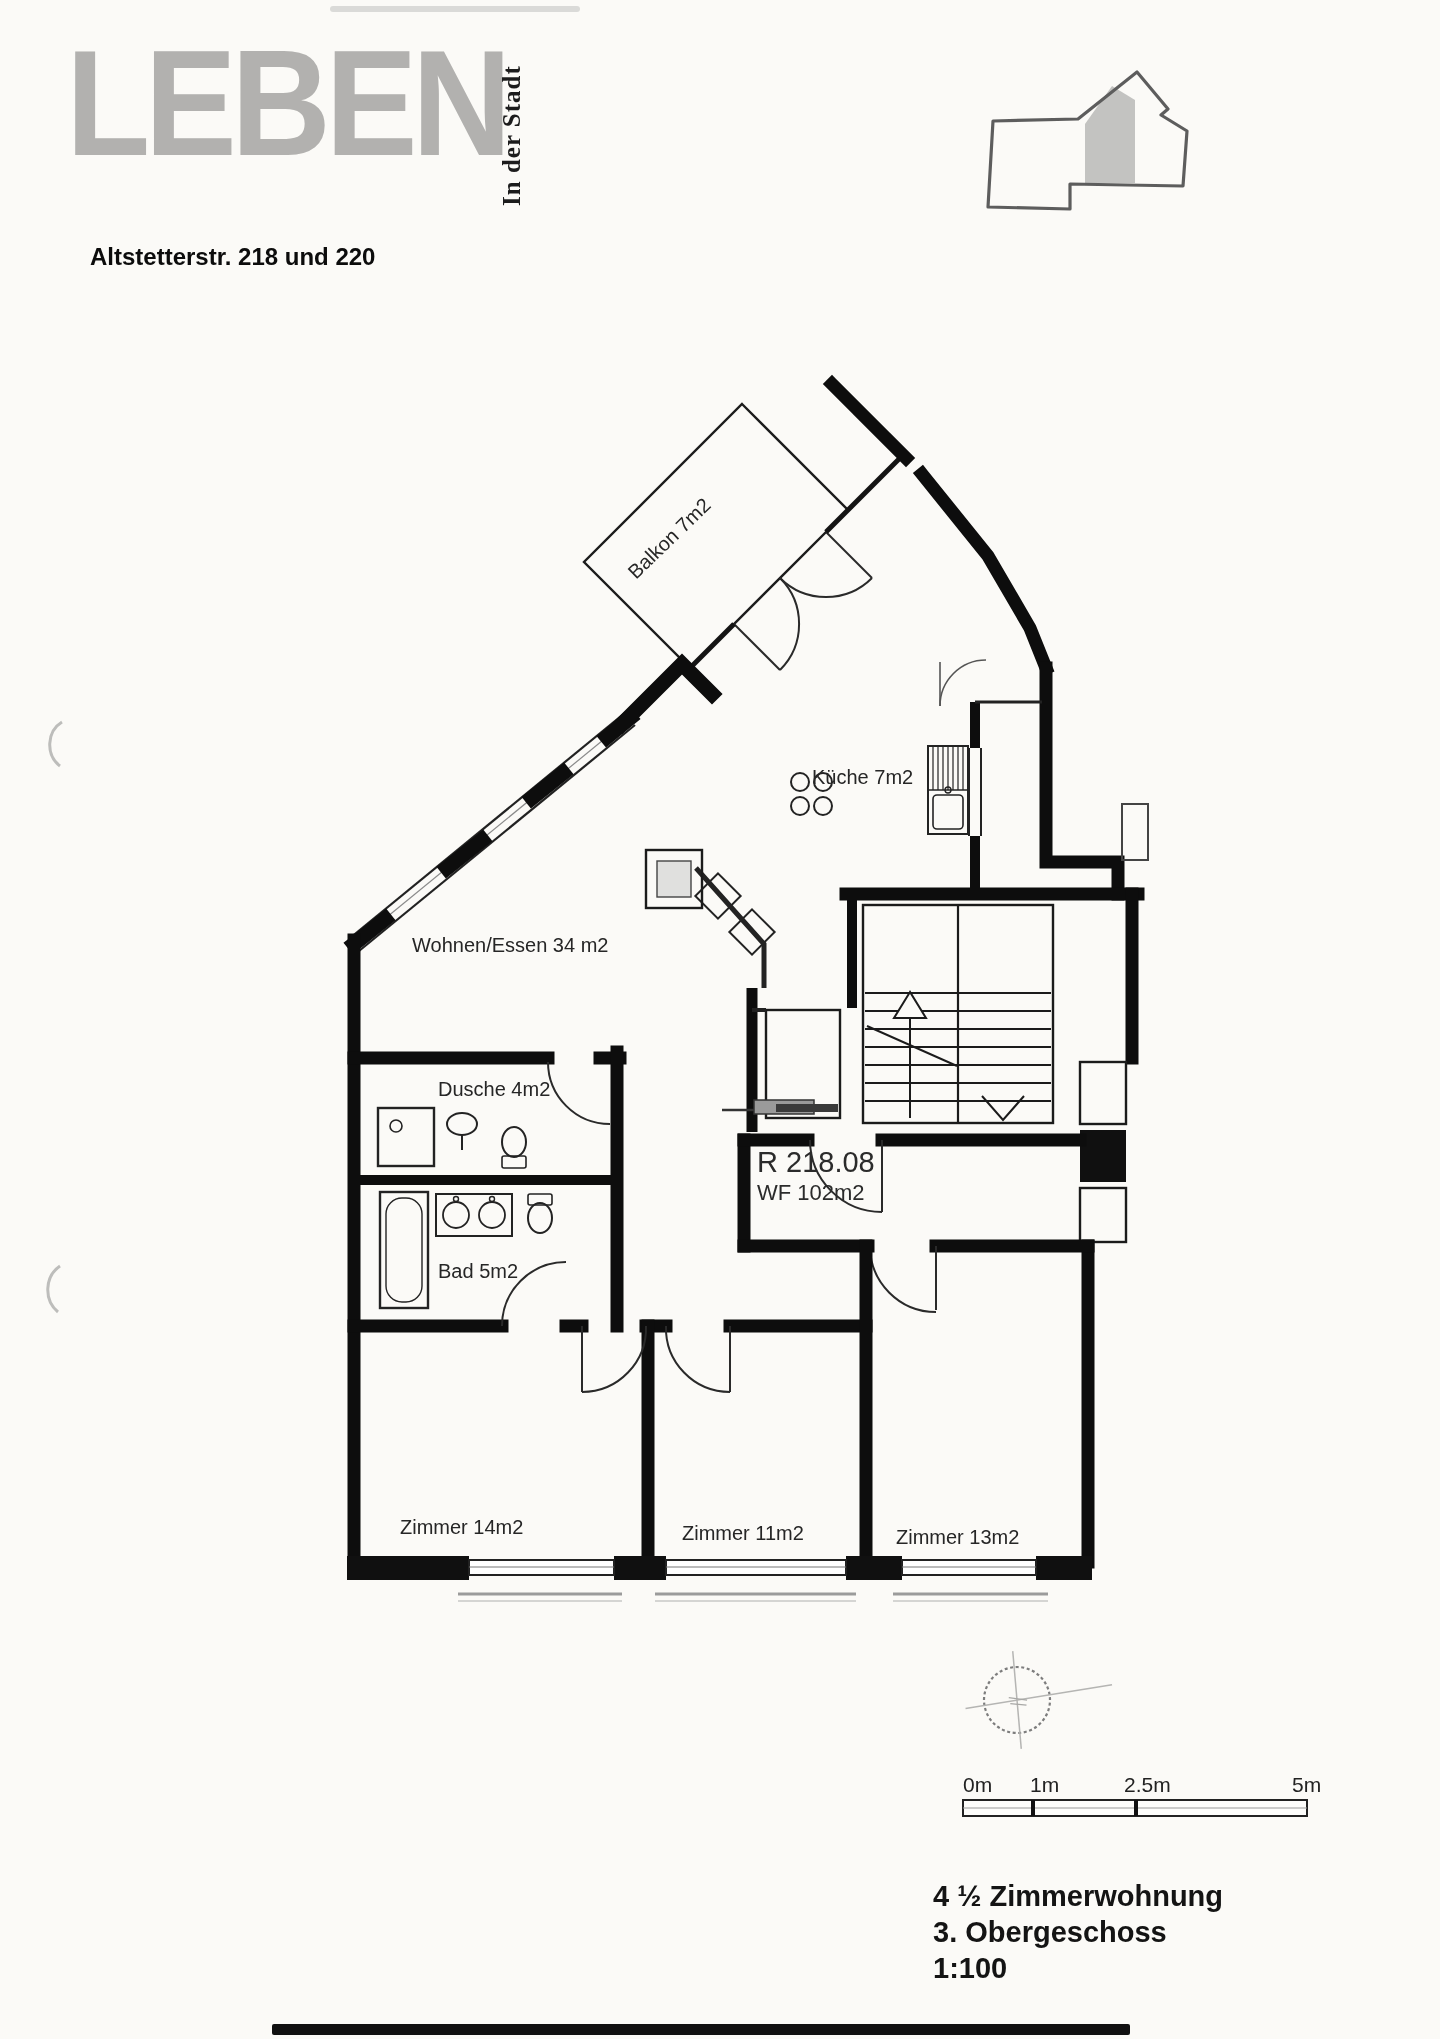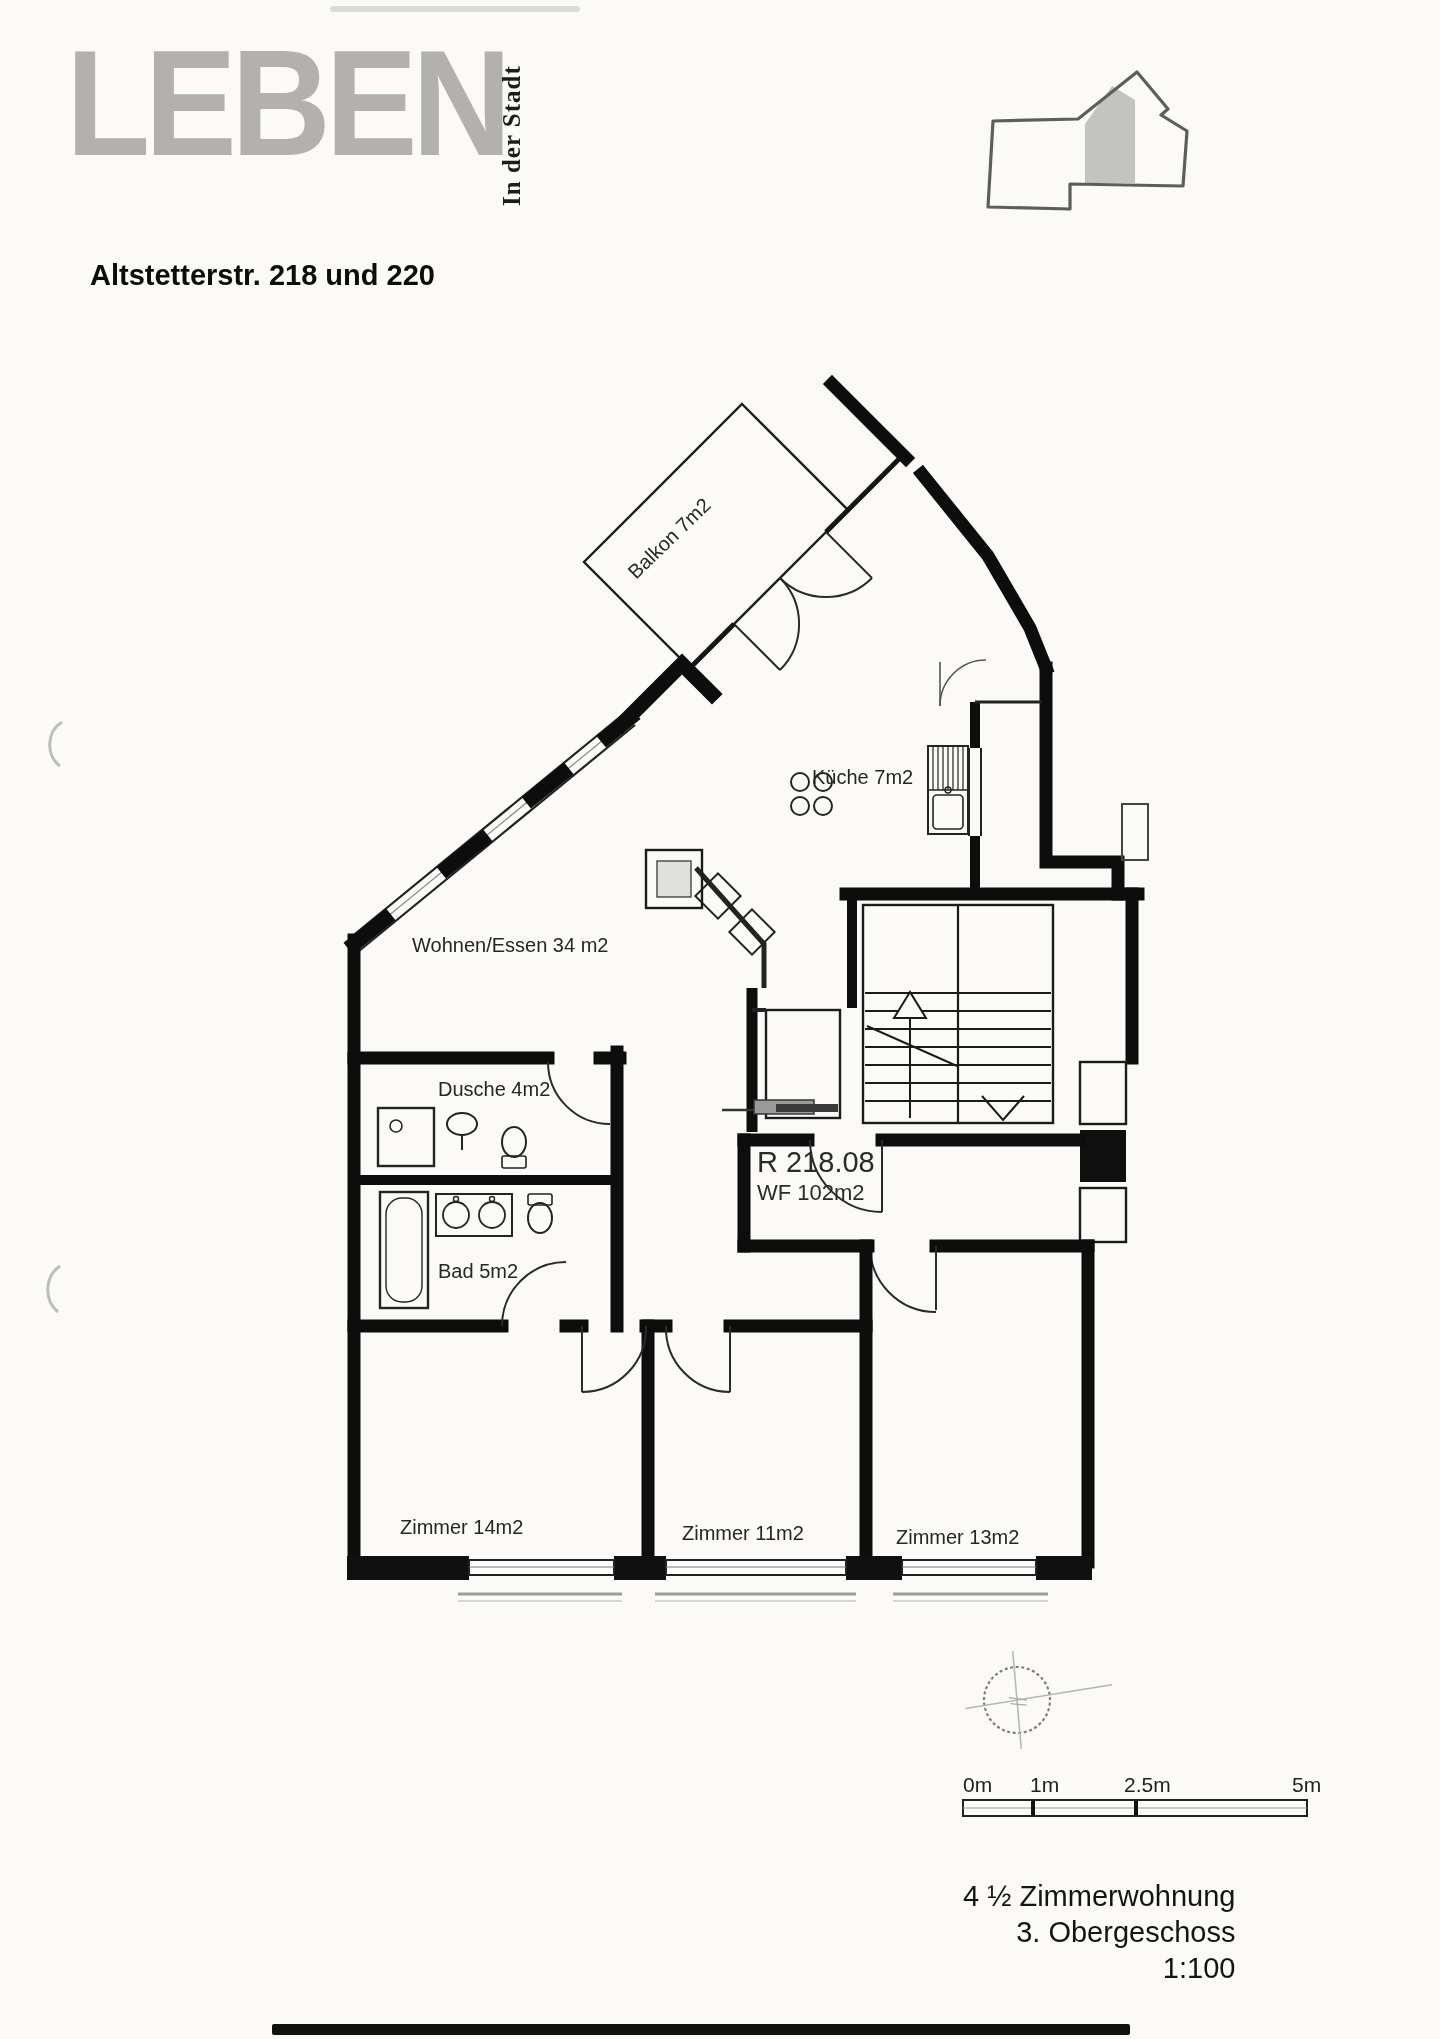--- a/index.html
+++ b/index.html
@@ -16,26 +16,25 @@
     color:#b2b1af;transform:scaleX(.92);transform-origin:0 0;
     line-height:1;user-select:none;
   }
   .tagline{
     left:498px;top:206px;width:172px;height:30px;
     transform:rotate(-90deg);transform-origin:0 0;
     font-family:"Liberation Serif", serif;
     font-weight:700;font-size:25px;letter-spacing:1px;color:#1c1c1c;
   }
   .address{
-    left:90px;top:259px;font-size:29px;font-weight:700;color:#0c0c0c;
+    left:90px;top:243px;font-size:24px;font-weight:700;color:#0c0c0c;
   }
   .footer{
-    left:963px;top:1878px;font-size:29px;font-weight:400;color:#141414;
+    left:933px;top:1878px;font-size:29px;font-weight:700;color:#141414;
     line-height:36px;
-    text-align:right;
   }
   svg text{font-family:"Liberation Sans", sans-serif;}
   .roomlabel{font-size:20px;fill:#262626;}
   .unitcode{font-size:29px;fill:#2b2b2b;}
   .unitarea{font-size:22px;fill:#2b2b2b;}
   .scalelabel{font-size:21px;fill:#222;}
   .artifact-top{
     left:330px;top:6px;width:250px;height:6px;background:#d2d2d0;
     border-radius:3px;opacity:.8;
   }

